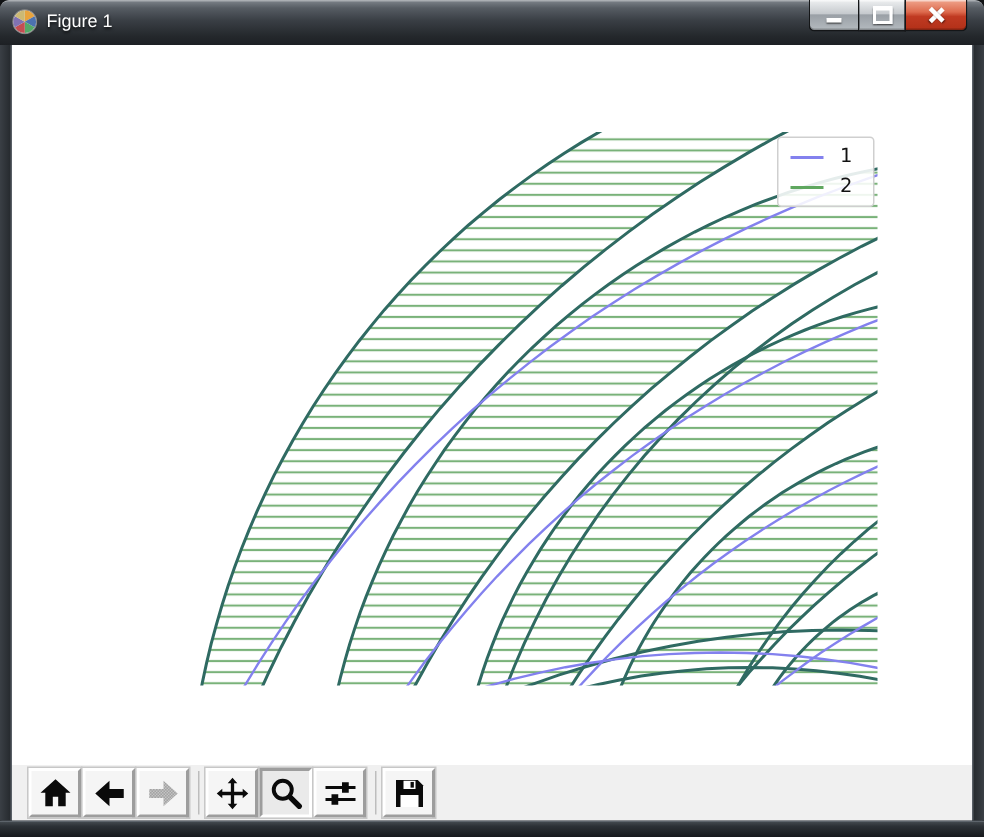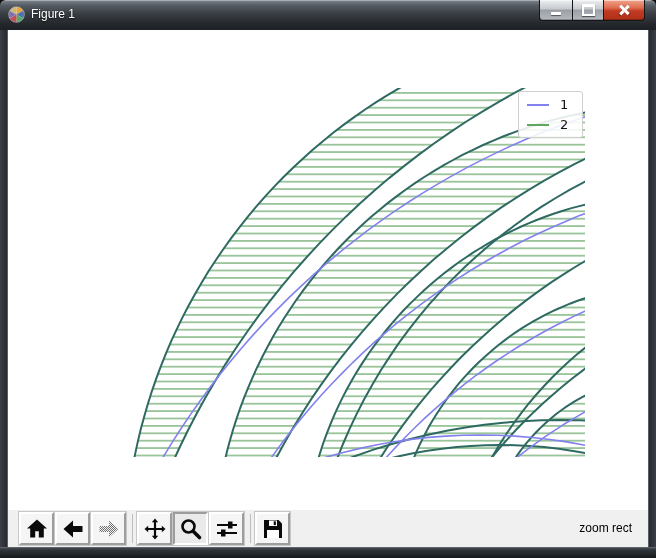--- a/index.html
+++ b/index.html
@@ -167,20 +167,19 @@
       </button>
       <span class="tbsep" style="left:242px"></span>
       <button class="tb" style="left:247px">
         <svg width="24" height="24" viewBox="0 0 24 24">
           <path d="M3 3 H17.5 L21 6.5 V21 H3 Z" fill="#0a0a0a"></path>
           <rect x="8" y="3.5" width="8" height="5.5" fill="#ffffff"></rect>
           <rect x="12.7" y="4.3" width="2.2" height="3.8" fill="#0a0a0a"></rect>
           <rect x="6" y="13" width="12" height="8" fill="#ffffff"></rect>
         </svg>
       </button>
-      <span class="status">zoom rect</span>
     </div>
   </div>
 
   <div class="frame-left"></div>
   <div class="frame-right"></div>
   <div class="frame-bottom"></div>
 </div>
 
 </body></html>

